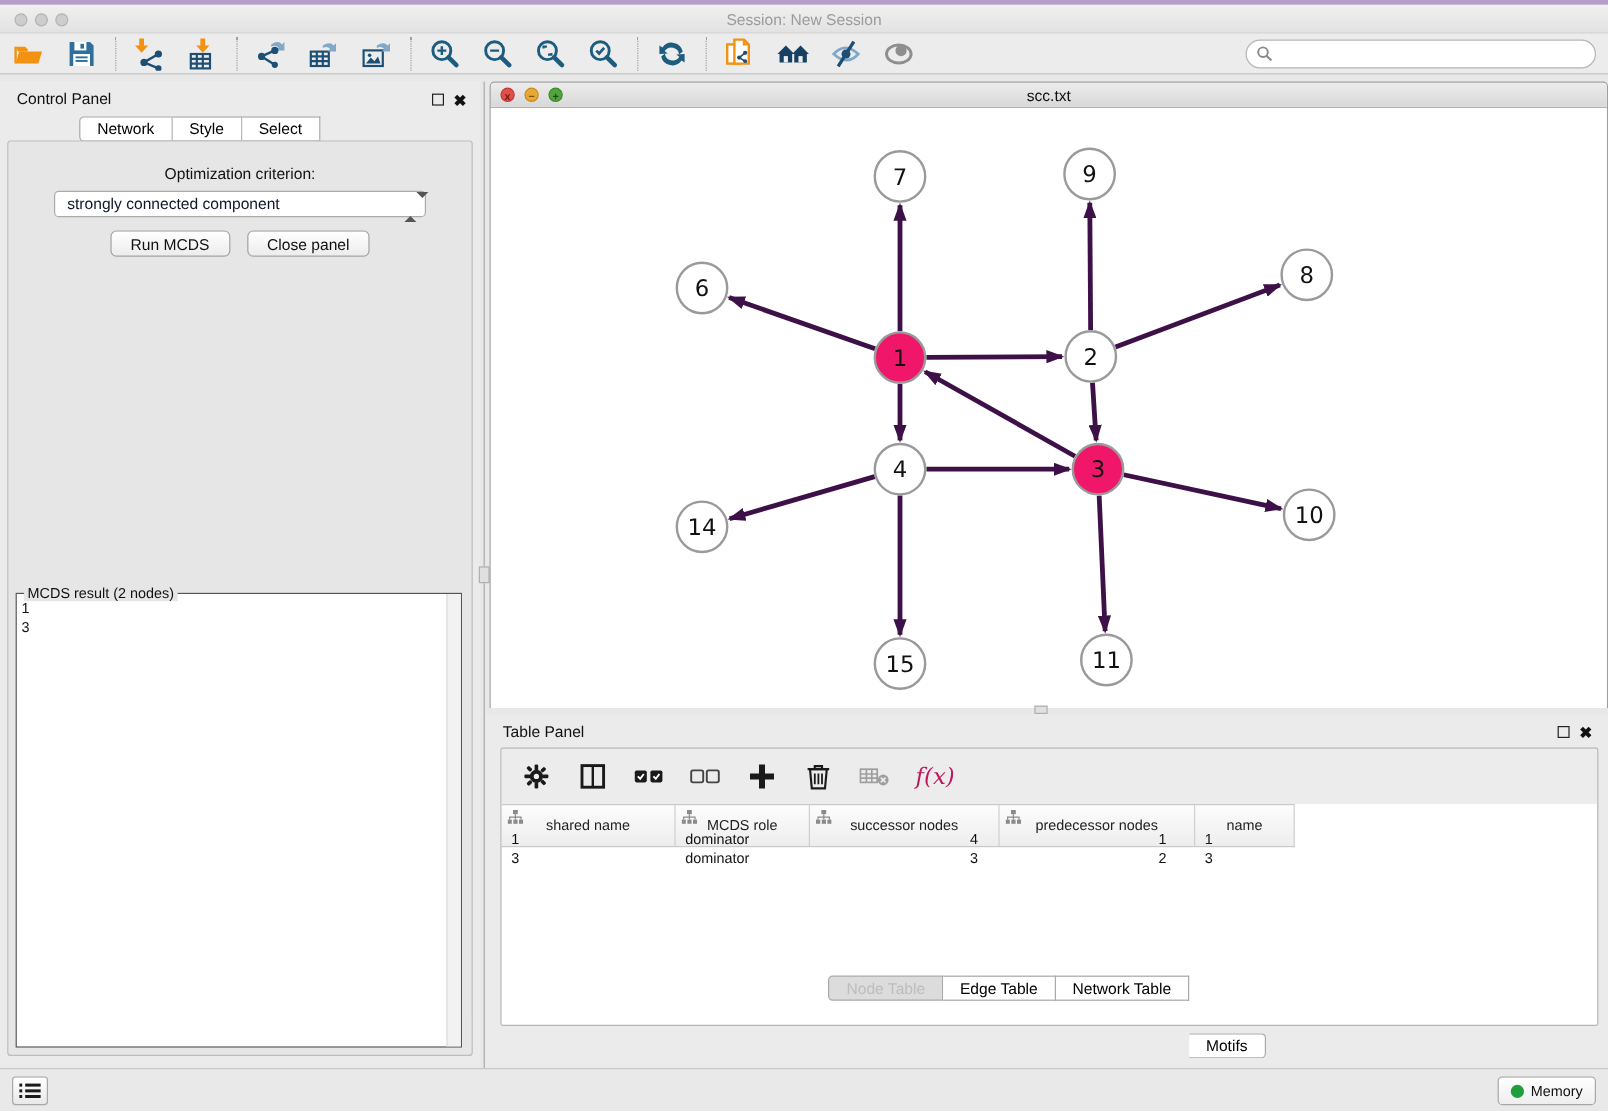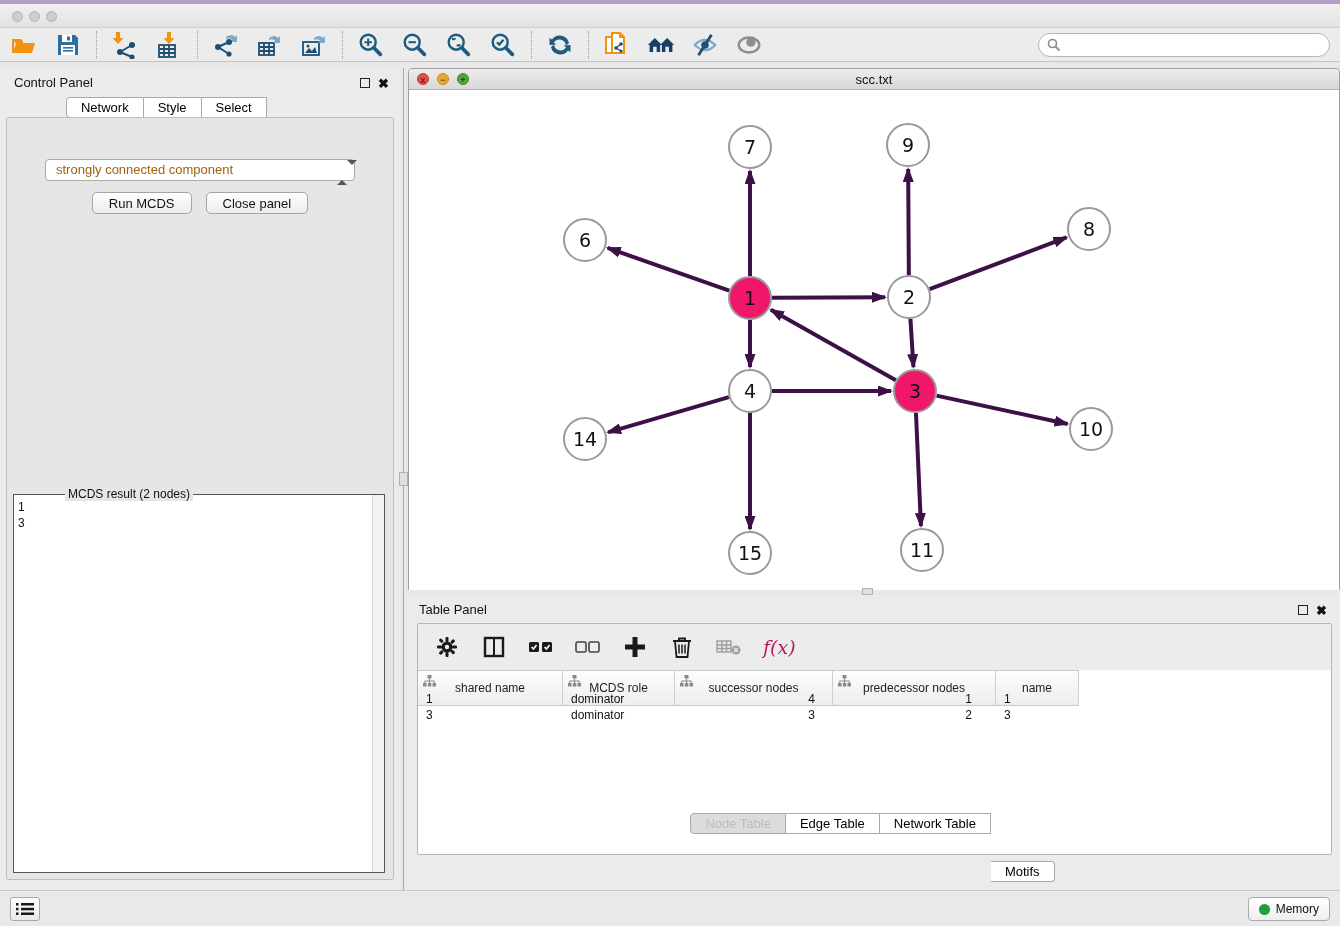--- a/index.html
+++ b/index.html
@@ -25,28 +25,28 @@
   .panel-title { position:absolute; left:14px; top:3px; font-size:13px; color:#111;text-align:right; }
   .panel-float-icon { position:absolute; width:10px; height:10px; border:1.5px solid #222; top:6px; cursor:pointer; }
   .panel-close-icon { position:absolute; top:4px; font-size:13px; font-weight:bold; color:#111; cursor:pointer; }
   .cp-tabs { position:absolute; top:29px; left:0; width:100%; display:flex; justify-content:center; }
   .tab { height:21px; padding:0 14px; font-size:13px; line-height:20px; background:#fff; border:1px solid #a9a9a9; border-left:none; cursor:pointer; color:#000; }
   .tab:first-child { border-left:1px solid #a9a9a9; border-radius:4px 0 0 4px; }
   .tab:last-child { border-radius:0 4px 4px 0;margin-top:48px; }
   .tab.active { background:#dcdcdc; color:#bdbdbd; }
   .cp-content { position:absolute; left:6px; right:6px; top:49px; bottom:10px; background:#e6e6e6; border:1px solid #bdbdbd; border-radius:3px; }
   .opt-label { position:absolute; top:19px; width:100%; text-align:center; font-size:13px; color:#111; }
-  .opt-select { position:absolute; left:38px; top:41px; width:310px; height:22px; background:#fff; border:1px solid #ababab; border-radius:4px; font-size:13px; line-height:20px; padding-left:10px; color:#a16207; cursor:pointer; }
+  .opt-select { position:absolute; left:38px; top:41px; width:310px; height:22px; background:#fff; border:1px solid #ababab; border-radius:4px; font-size:13px; line-height:20px; padding-left:10px; color:#0f172a; cursor:pointer; }
   .opt-stepper { position:absolute; right:7px; top:3px; width:10px; height:16px; }
   .opt-stepper .up { width:0;height:0;border-left:5px solid transparent;border-right:5px solid transparent;border-bottom:5px solid #555; margin-bottom:3px;}
   .opt-stepper .dn { width:0;height:0;border-left:5px solid transparent;border-right:5px solid transparent;border-top:5px solid #555;}
   .cp-buttons { position:absolute; top:74px; width:100%; display:flex; justify-content:center; gap:14px; }
   .push-btn { height:22px; padding:0 16px; background:linear-gradient(#ffffff,#ececec); border:1px solid #a5a5a5; border-radius:5px; font-size:13px; color:#111; cursor:pointer; }
   .result-box { position:absolute; left:6px; right:8px; top:376px; bottom:6px; border:1px solid #555; background:#fff; }
-  .result-legend { position:absolute; left:6px; top:-8px; background:#e6e6e6; padding:0 3px; font-size:12px; color:#111;margin-left:45px; }
+  .result-legend { position:absolute; left:6px; top:-8px; background:#e6e6e6; padding:0 3px; font-size:12px; color:#111; }
   .result-list { position:absolute; left:4px; top:4px; right:14px; font-size:12px; color:#111; line-height:16px; }
   .result-scrollbar { position:absolute; right:0; top:0; bottom:0; width:12px; background:#f2f2f2; border-left:1px solid #ddd; }
 
   
   .v-divider { position:absolute; left:403px; top:68px; width:1px; height:822px; background:#aaa; }
   .v-handle { position:absolute; left:399px; top:472px; width:9px; height:14px; background:#e0e0e0; border:1px solid #b0b0b0; }
   .h-handle { position:absolute; left:862px; top:588px; width:11px; height:7px; background:#e0e0e0; border:1px solid #b0b0b0; }
 
   
   .net-window { position:absolute; left:408px; top:68px; width:932px; height:522px; border:1px solid #9e9e9e; border-radius:4px 4px 0 0; background:#fff; }
@@ -79,20 +79,21 @@
   .memory-dot { width:11px; height:11px; border-radius:50%; background:#1f9e3e; }
 </style>
 </head>
 <body>
 
 <div class="purple-strip"></div>
 <div class="titlebar">
   <div class="traffic-inactive" style="left:12px"></div>
   <div class="traffic-inactive" style="left:29px"></div>
   <div class="traffic-inactive" style="left:46px"></div>
+  <div class="titlebar-title">Session: New Session</div>
 </div>
 
 <div class="toolbar">
   <div class="tb-group" style="padding-left:2px">
     <div class="tb-btn">
       <svg width="26" height="26" viewBox="0 0 26 26">
           <path d="M2 7 h8 l2 2 h0 v2 H4 z" fill="#f39211"></path>
           <path d="M2 21 L5 11 h19 l-3 10 z" fill="#f39211"></path>
           <path d="M2 21 V7" stroke="#f39211" stroke-width="2" fill="none"></path>
         </svg>
@@ -248,20 +249,21 @@
     <span class="panel-float-icon" style="left:360px"></span>
     <span class="panel-close-icon" style="left:378px">✖</span>
   </div>
   <div class="cp-tabs">
     <div class="tab">Network</div>
     <div class="tab">Style</div>
     <div class="tab">Select</div>
     <div class="tab active">MCDS</div>
   </div>
   <div class="cp-content">
+    <div class="opt-label">Optimization criterion:</div>
     <div class="opt-select">
       <span>strongly connected component</span>
       <span class="opt-stepper"><span class="up"></span><span class="dn"></span></span>
     </div>
     <div class="cp-buttons">
       <button class="push-btn">Run MCDS</button>
       <button class="push-btn">Close panel</button>
     </div>
     <div class="result-box">
       <div class="result-legend">MCDS result (2 nodes)</div>

